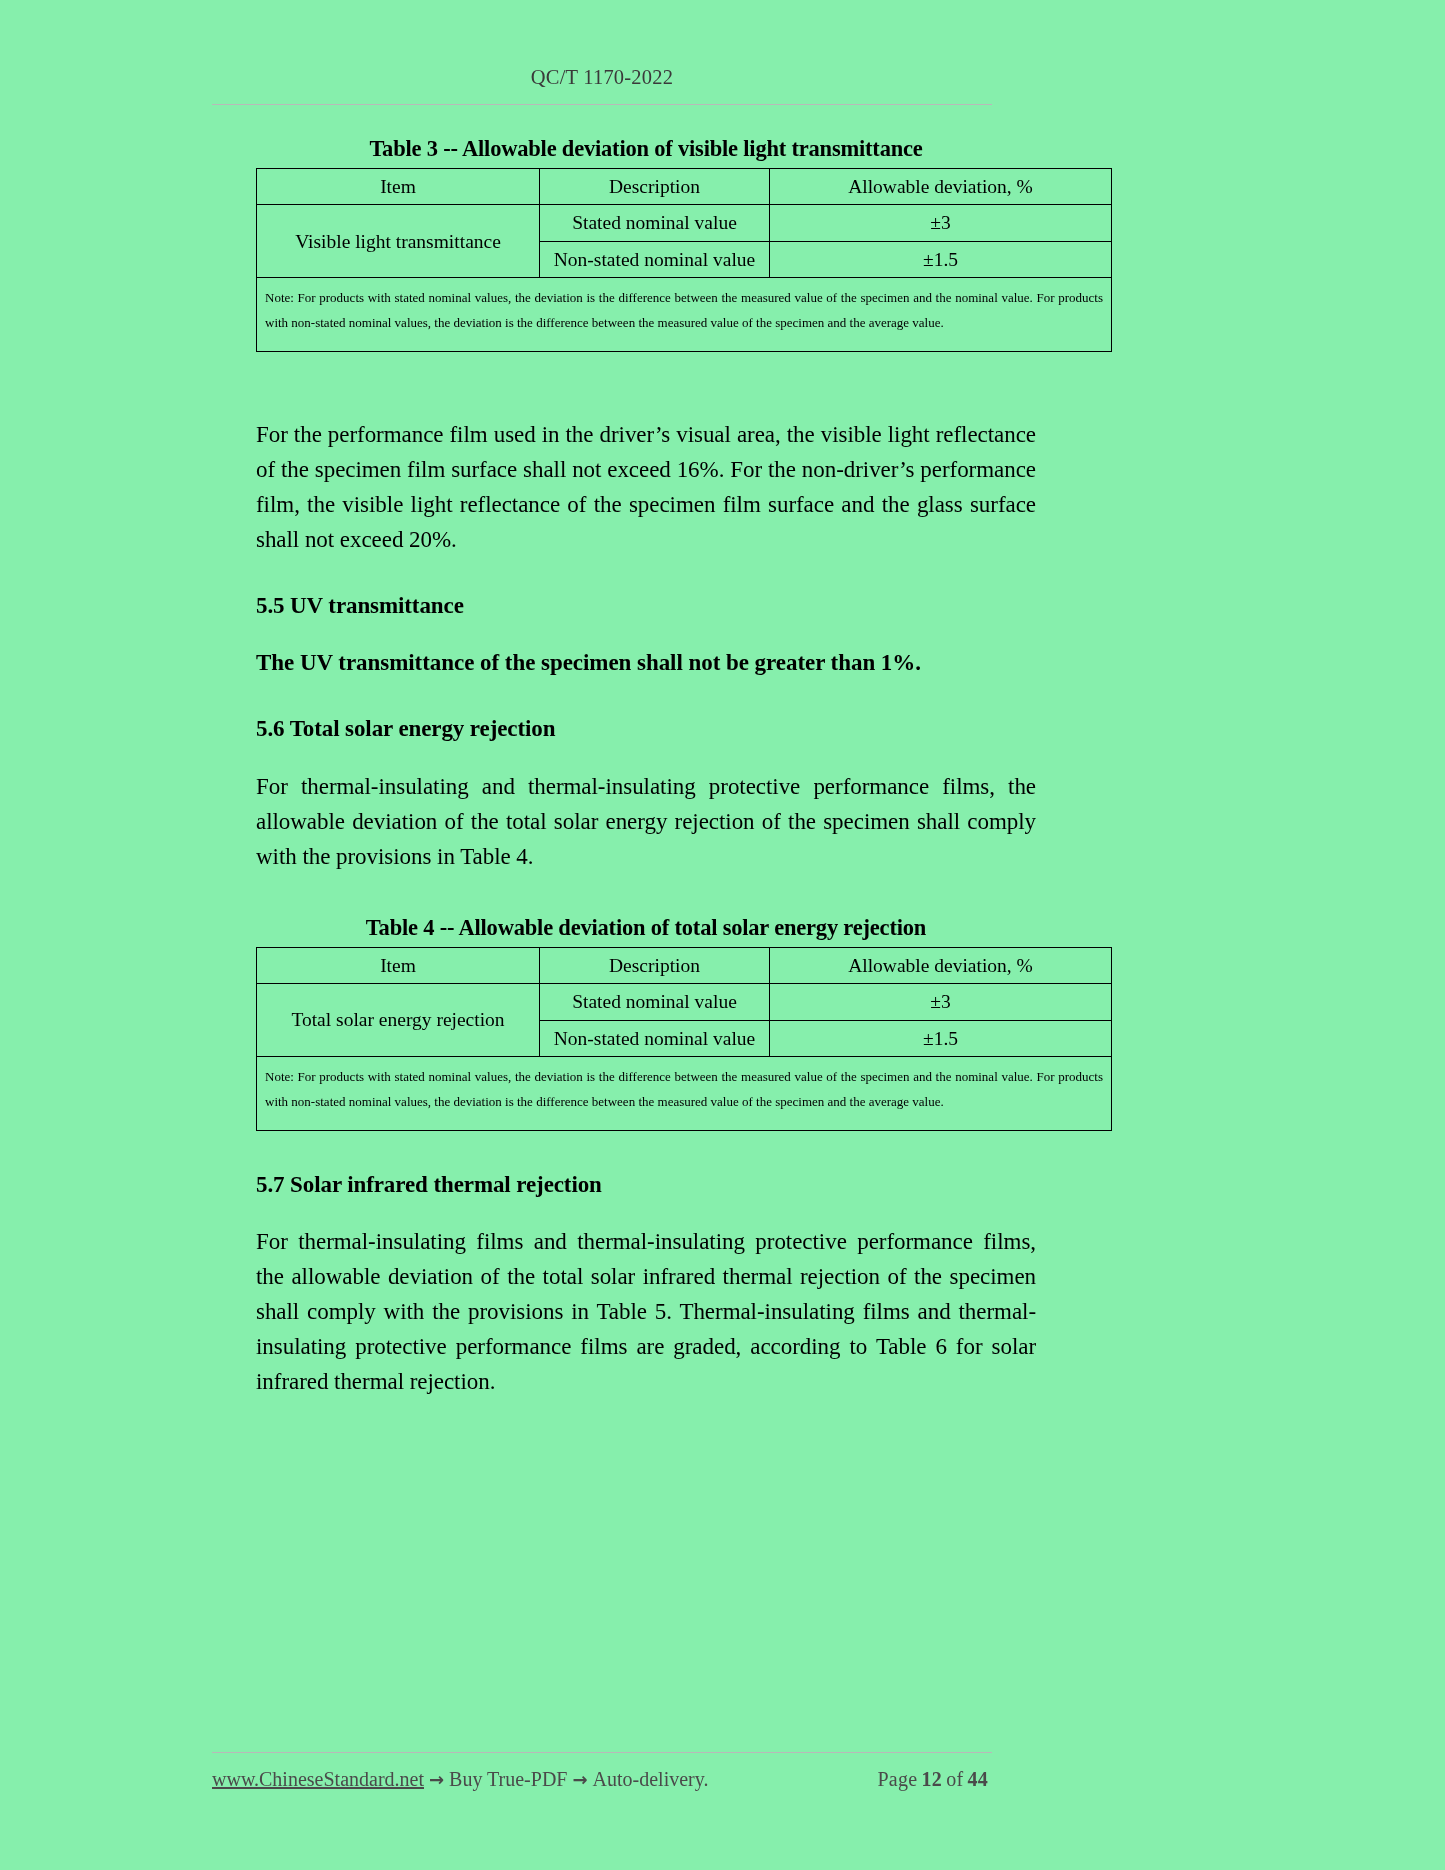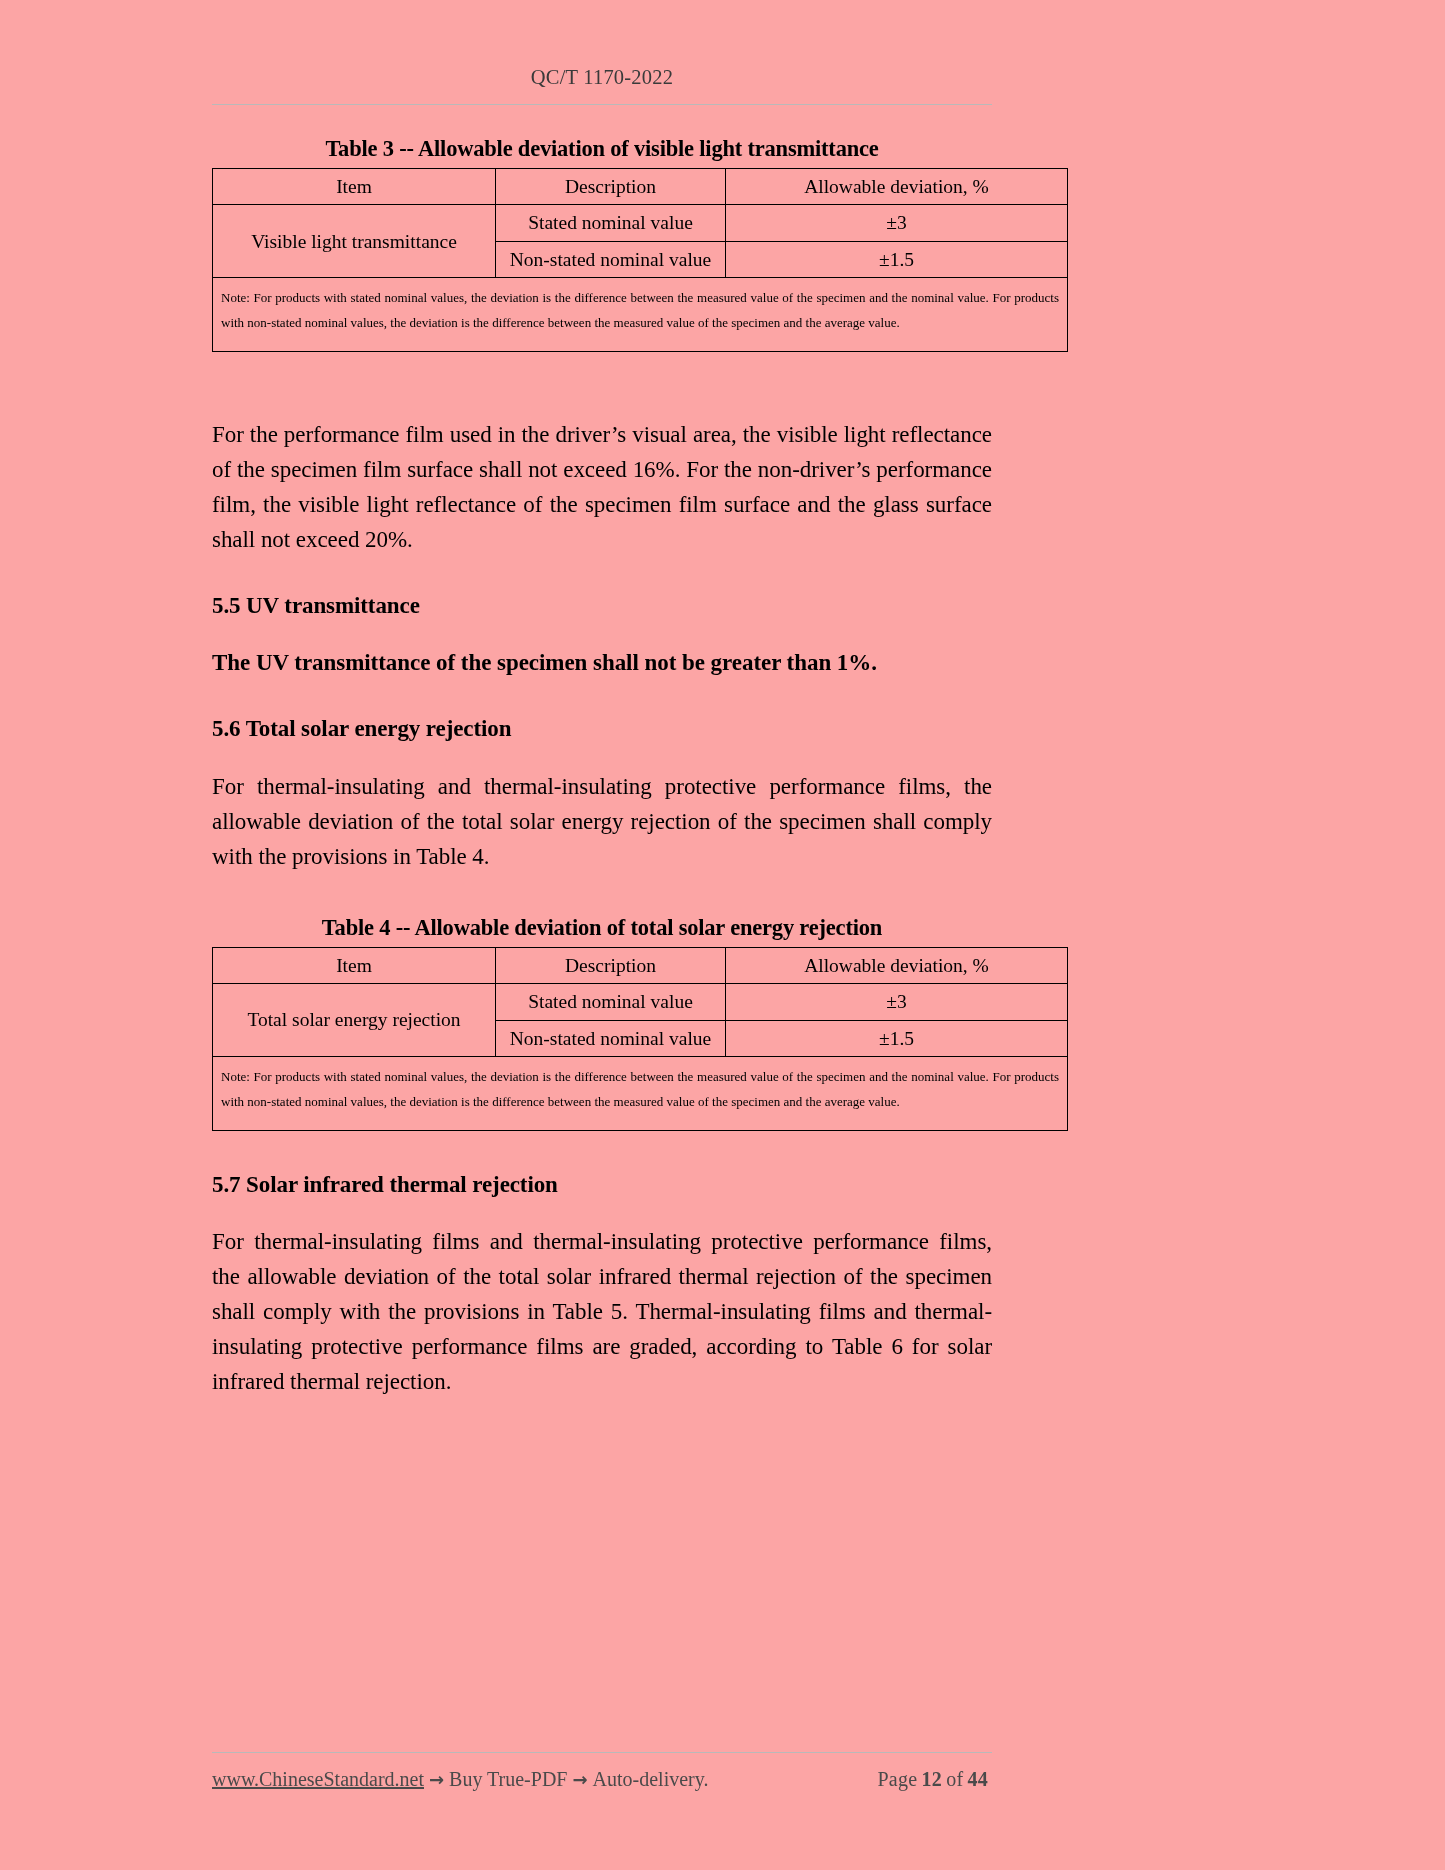--- a/index.html
+++ b/index.html
@@ -4,21 +4,21 @@
 <style>
   html, body {
     margin: 0;
     padding: 0;
     background: #ffffff;
   }
   .page {
     position: relative;
     width: 1445px;
     height: 1870px;
-    background: #fca5a5;
+    background: #86efac;
     font-family: "Liberation Serif", "DejaVu Serif", serif;
     color: #000000;
     box-sizing: border-box;
     overflow: hidden;
   }
   .content {
     position: absolute;
     left: 212px;
     top: 0;
     width: 780px;
@@ -145,21 +145,21 @@
   .sp-40 { height: 40px; }
 </style>
 </head>
 <body>
 
 <div class="page">
 
   <div class="page-header">QC/T 1170-2022</div>
   <div class="header-rule"></div>
 
-  <div class="content" style="top:136px;">
+  <div class="content" style="top:136px;margin-left:44px;">
 
     <div class="table-caption">Table 3 -- Allowable deviation of visible light transmittance</div>
 
     <table class="std">
       <tbody>
         <tr>
           <td class="col-item">Item</td>
           <td class="col-desc">Description</td>
           <td class="col-dev">Allowable deviation, %</td>
         </tr>

